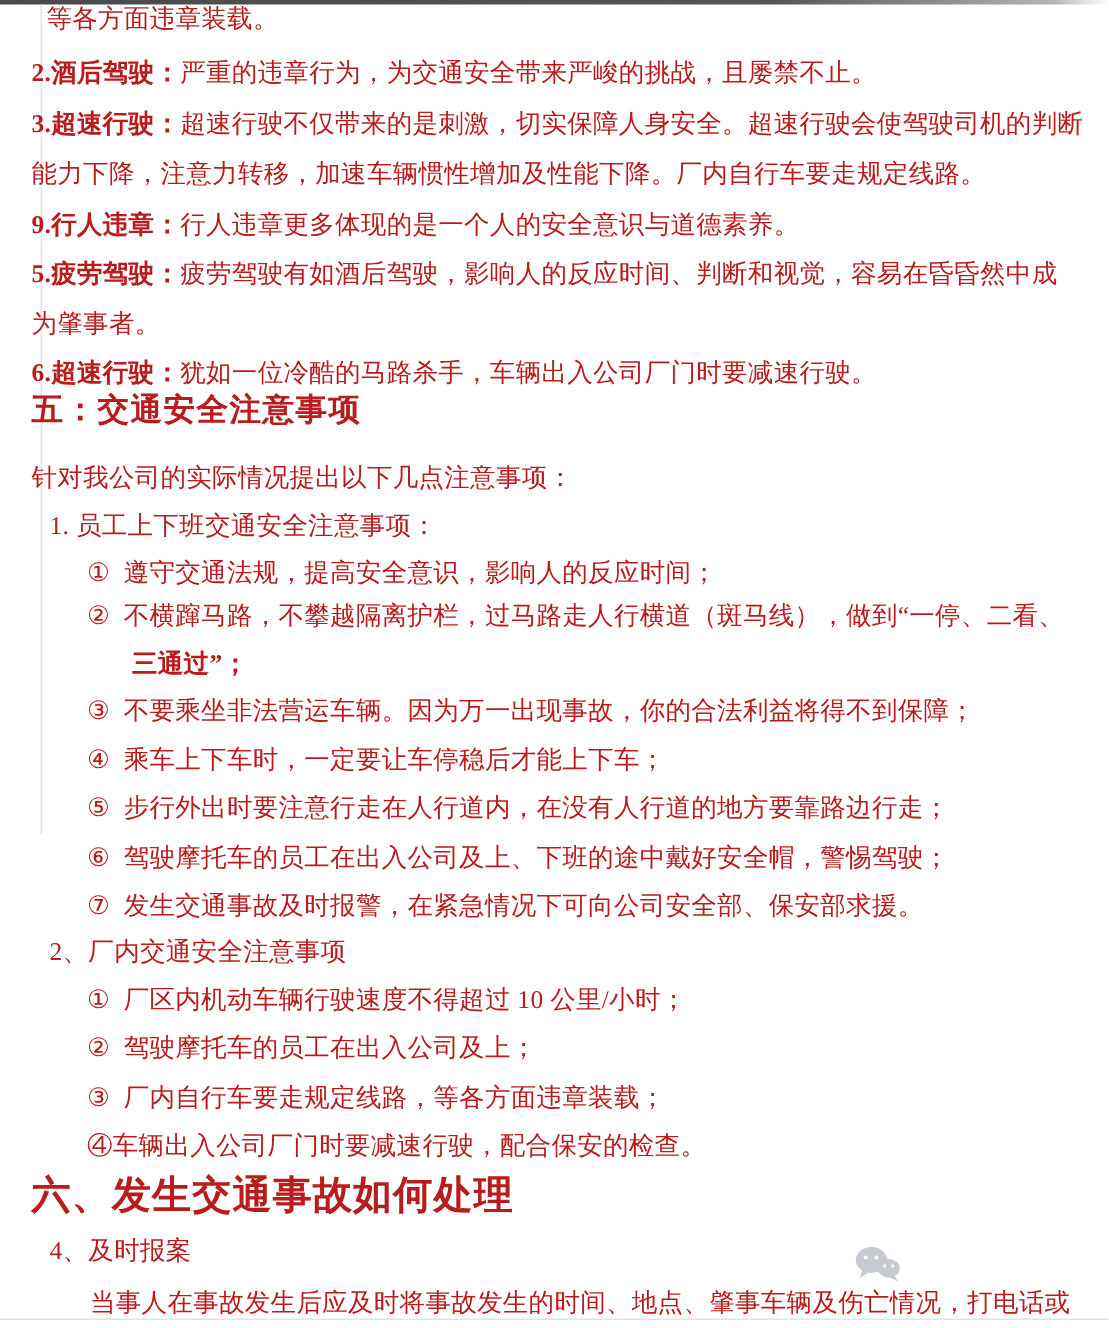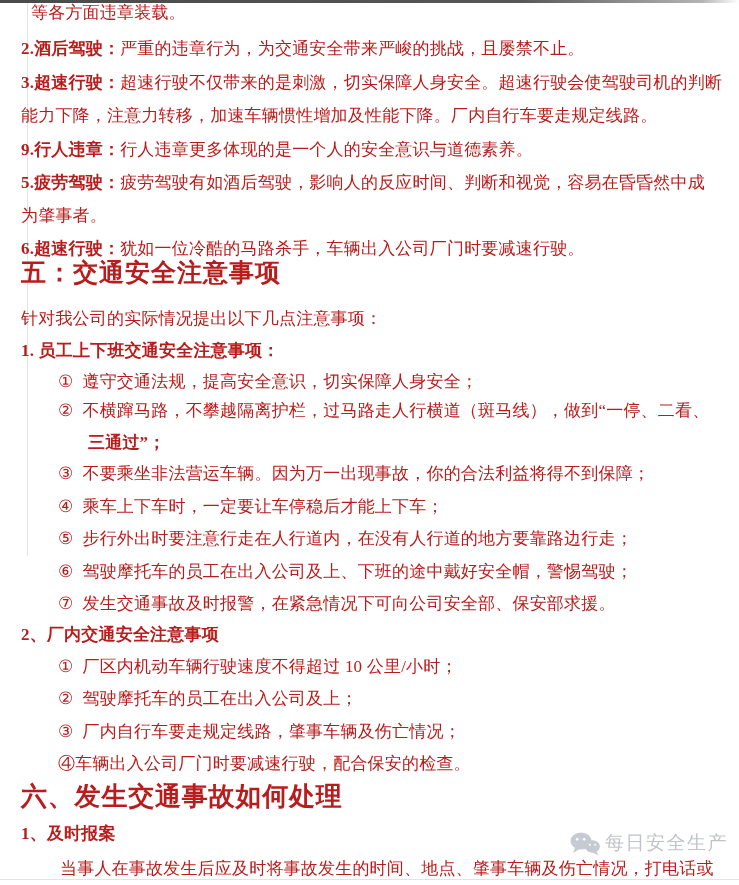--- a/index.html
+++ b/index.html
@@ -24,23 +24,23 @@
   .ln{
     position:absolute;left:21px;
     font-size:17px;line-height:22px;white-space:nowrap;
     color:#b91c1c;letter-spacing:0.2px;
   }
   .ln b{font-weight:bold;}
   .item{left:58px;}
   .item .marker{margin-right:9px;}
   .item.tight .marker{margin-right:0;}
   .cont{left:88px;font-weight:bold;}
-  .h-five{font-size:25px;font-weight:bold;letter-spacing:1px;}
+  .h-five{font-size:21px;font-weight:bold;letter-spacing:1px;}
   .h-six{font-size:26px;font-weight:bold;letter-spacing:0.8px;}
-  .h-sub{font-weight:bold;}
+  .h-sub{font-weight:normal;margin-left:12px;}
   .watermark{
     position:absolute;top:830px;left:569px;
     display:flex;align-items:center;
   }
   .watermark .wm-text{
     font-size:19px;letter-spacing:1.5px;color:#c0c4ca;
     font-family:"Liberation Sans","DejaVu Sans",sans-serif;
     white-space:nowrap;margin-left:4px;
   }
 </style>
@@ -63,60 +63,59 @@
 <div class="ln" style="top:205px">为肇事者。</div>
 
 <div class="ln" style="top:238px"><b>6.超速行驶：</b><span>犹如一位冷酷的马路杀手，车辆出入公司厂门时要减速行驶。</span></div>
 
 <div class="ln h-five" style="top:262px">五：交通安全注意事项</div>
 
 <div class="ln" style="top:308px">针对我公司的实际情况提出以下几点注意事项：</div>
 
 <div class="ln h-sub" style="top:340px">1. 员工上下班交通安全注意事项：</div>
 
-<div class="ln item" style="top:371px"><span class="marker">①</span><span>遵守交通法规，提高安全意识，切实保障人身安全；</span></div>
+<div class="ln item" style="top:371px"><span class="marker">①</span><span>遵守交通法规，提高安全意识，影响人的反应时间；</span></div>
 
 <div class="ln item" style="top:400px"><span class="marker">②</span><span>不横蹿马路，不攀越隔离护栏，过马路走人行横道（斑马线），做到“一停、二看、</span></div>
 <div class="ln cont" style="top:432px">三通过”；</div>
 
 <div class="ln item" style="top:463px"><span class="marker">③</span><span>不要乘坐非法营运车辆。因为万一出现事故，你的合法利益将得不到保障；</span></div>
 
 <div class="ln item" style="top:496px"><span class="marker">④</span><span>乘车上下车时，一定要让车停稳后才能上下车；</span></div>
 
 <div class="ln item" style="top:528px"><span class="marker">⑤</span><span>步行外出时要注意行走在人行道内，在没有人行道的地方要靠路边行走；</span></div>
 
 <div class="ln item" style="top:561px"><span class="marker">⑥</span><span>驾驶摩托车的员工在出入公司及上、下班的途中戴好安全帽，警惕驾驶；</span></div>
 
 <div class="ln item" style="top:593px"><span class="marker">⑦</span><span>发生交通事故及时报警，在紧急情况下可向公司安全部、保安部求援。</span></div>
 
 <div class="ln h-sub" style="top:624px">2、厂内交通安全注意事项</div>
 
 <div class="ln item" style="top:656px"><span class="marker">①</span><span>厂区内机动车辆行驶速度不得超过 10 公里/小时；</span></div>
 
 <div class="ln item" style="top:688px"><span class="marker">②</span><span>驾驶摩托车的员工在出入公司及上；</span></div>
 
-<div class="ln item" style="top:721px"><span class="marker">③</span><span>厂内自行车要走规定线路，肇事车辆及伤亡情况；</span></div>
+<div class="ln item" style="top:721px"><span class="marker">③</span><span>厂内自行车要走规定线路，等各方面违章装载；</span></div>
 
 <div class="ln item tight" style="top:753px"><span class="marker">④</span><span>车辆出入公司厂门时要减速行驶，配合保安的检查。</span></div>
 
 <div class="ln h-six" style="top:786px">六、发生交通事故如何处理</div>
 
-<div class="ln h-sub" style="top:823px">1、及时报案</div>
+<div class="ln h-sub" style="top:823px">4、及时报案</div>
 
 <div class="ln" style="top:858px;left:60px">当事人在事故发生后应及时将事故发生的时间、地点、肇事车辆及伤亡情况，打电话或</div>
 
 <div class="watermark">
   <span style="display:inline-block;line-height:0;">
     <svg width="32" height="25" viewBox="0 0 32 25" xmlns="http://www.w3.org/2000/svg">
       <ellipse cx="12" cy="10" rx="10.5" ry="8.6" fill="#c6cad1"></ellipse>
       <polygon points="6,16.5 4.2,22 11,17.8" fill="#c6cad1"></polygon>
       <circle cx="8.2" cy="8.3" r="1.35" fill="#ffffff"></circle>
       <circle cx="15.2" cy="8.3" r="1.35" fill="#ffffff"></circle>
       <ellipse cx="23.5" cy="15.5" rx="7.4" ry="6.2" fill="#c6cad1"></ellipse>
       <polygon points="27.5,20.5 29.6,24.4 23.6,21.4" fill="#c6cad1"></polygon>
       <circle cx="20.8" cy="13.8" r="1.05" fill="#ffffff"></circle>
       <circle cx="26.2" cy="13.8" r="1.05" fill="#ffffff"></circle>
     </svg>
   </span>
-  <span class="wm-text">每日安全生产</span>
 </div>
 
 <div class="bottom-rule"></div>
 
 </body></html>

